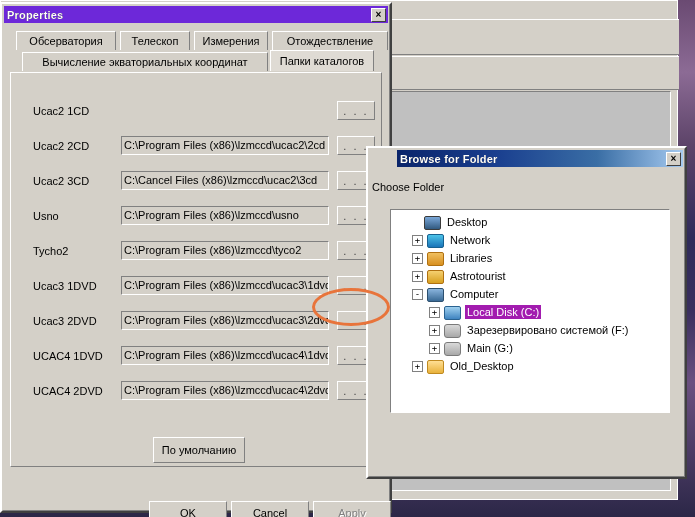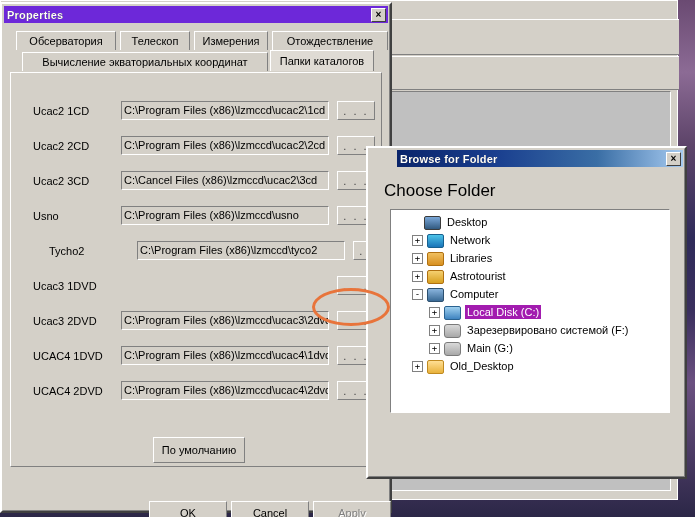--- a/index.html
+++ b/index.html
@@ -166,21 +166,21 @@
   }
   .btn.disabled{color:#808080;text-shadow:1px 1px 0 #ffffff;}
   #default-button{position:absolute;left:142px;top:364px;width:92px;height:26px;}
   #prop-ok{position:absolute;left:145px;top:476px;width:78px;height:24px;}
   #prop-cancel{position:absolute;left:227px;top:476px;width:78px;height:24px;}
   #prop-apply{position:absolute;left:309px;top:476px;width:78px;height:24px;}
 
   
   #browse-dialog{left:366px;top:146px;width:321px;height:333px;}
   #browse-body{position:absolute;left:2px;top:21px;right:2px;bottom:2px;}
-  #choose-folder-label{position:absolute;left:14px;top:12px;font-size:17px;color:#000;}
+  #choose-folder-label{position:absolute;left:2px;top:12px;font-size:11px;color:#000;}
   #folder-tree{
     position:absolute;left:20px;top:40px;width:280px;height:204px;
     background:#ffffff;
     border:1px solid;
     border-color:#808080 #ffffff #ffffff #808080;
     box-sizing:border-box;
     overflow:hidden;
     padding:3px 0 0 0;
   }
   .tree-node{
@@ -254,45 +254,45 @@
           <span>Отождествление</span>
         </div>
         <div class="tab selected" style="left: 260px; top: 21px; width: 104px; border-bottom-color: rgb(223, 219, 212); background: rgb(223, 219, 212);">
           <span>Папки каталогов</span>
         </div>
       </div>
     <div class="tabpage">
       <div id="catalog-rows">
           <div class="field-row" style="position: absolute; left: 0px; right: 0px; top: 28px;">
             <div class="field-label">Ucac2 1CD</div>
-            <div class="field-input">C:\Program Files (x86)\lzmccd\ucac2\1cd</div>
             <div class="field-btn">. . .</div>
           </div>
           <div class="field-row" style="position: absolute; left: 0px; right: 0px; top: 63px;">
             <div class="field-label">Ucac2 2CD</div>
             <div class="field-input">C:\Program Files (x86)\lzmccd\ucac2\2cd</div>
             <div class="field-btn">. . .</div>
           </div>
           <div class="field-row" style="position: absolute; left: 0px; right: 0px; top: 98px;">
             <div class="field-label">Ucac2 3CD</div>
             <div class="field-input">C:\Cancel Files (x86)\lzmccd\ucac2\3cd</div>
             <div class="field-btn">. . .</div>
           </div>
           <div class="field-row" style="position: absolute; left: 0px; right: 0px; top: 133px;">
             <div class="field-label">Usno</div>
             <div class="field-input">C:\Program Files (x86)\lzmccd\usno</div>
             <div class="field-btn">. . .</div>
           </div>
-          <div class="field-row" style="position: absolute; left: 16px; right: 0px; top: 168px;">
+          <div class="field-row" style="position: absolute; left: 0px; right: 0px; top: 168px;">
             <div class="field-label">Tycho2</div>
             <div class="field-input">C:\Program Files (x86)\lzmccd\tyco2</div>
             <div class="field-btn">. . .</div>
           </div>
           <div class="field-row" style="position: absolute; left: 0px; right: 0px; top: 203px;">
             <div class="field-label">Ucac3 1DVD</div>
+            <div class="field-input">C:\Program Files (x86)\lzmccd\ucac3\1dvd</div>
             <div class="field-btn">. . .</div>
           </div>
           <div class="field-row" style="position: absolute; left: 0px; right: 0px; top: 238px;">
             <div class="field-label">Ucac3 2DVD</div>
             <div class="field-input">C:\Program Files (x86)\lzmccd\ucac3\2dvd</div>
             <div class="field-btn">. . .</div>
           </div>
           <div class="field-row" style="position: absolute; left: 0px; right: 0px; top: 273px;">
             <div class="field-label">UCAC4 1DVD</div>
             <div class="field-input">C:\Program Files (x86)\lzmccd\ucac4\1dvd</div>

